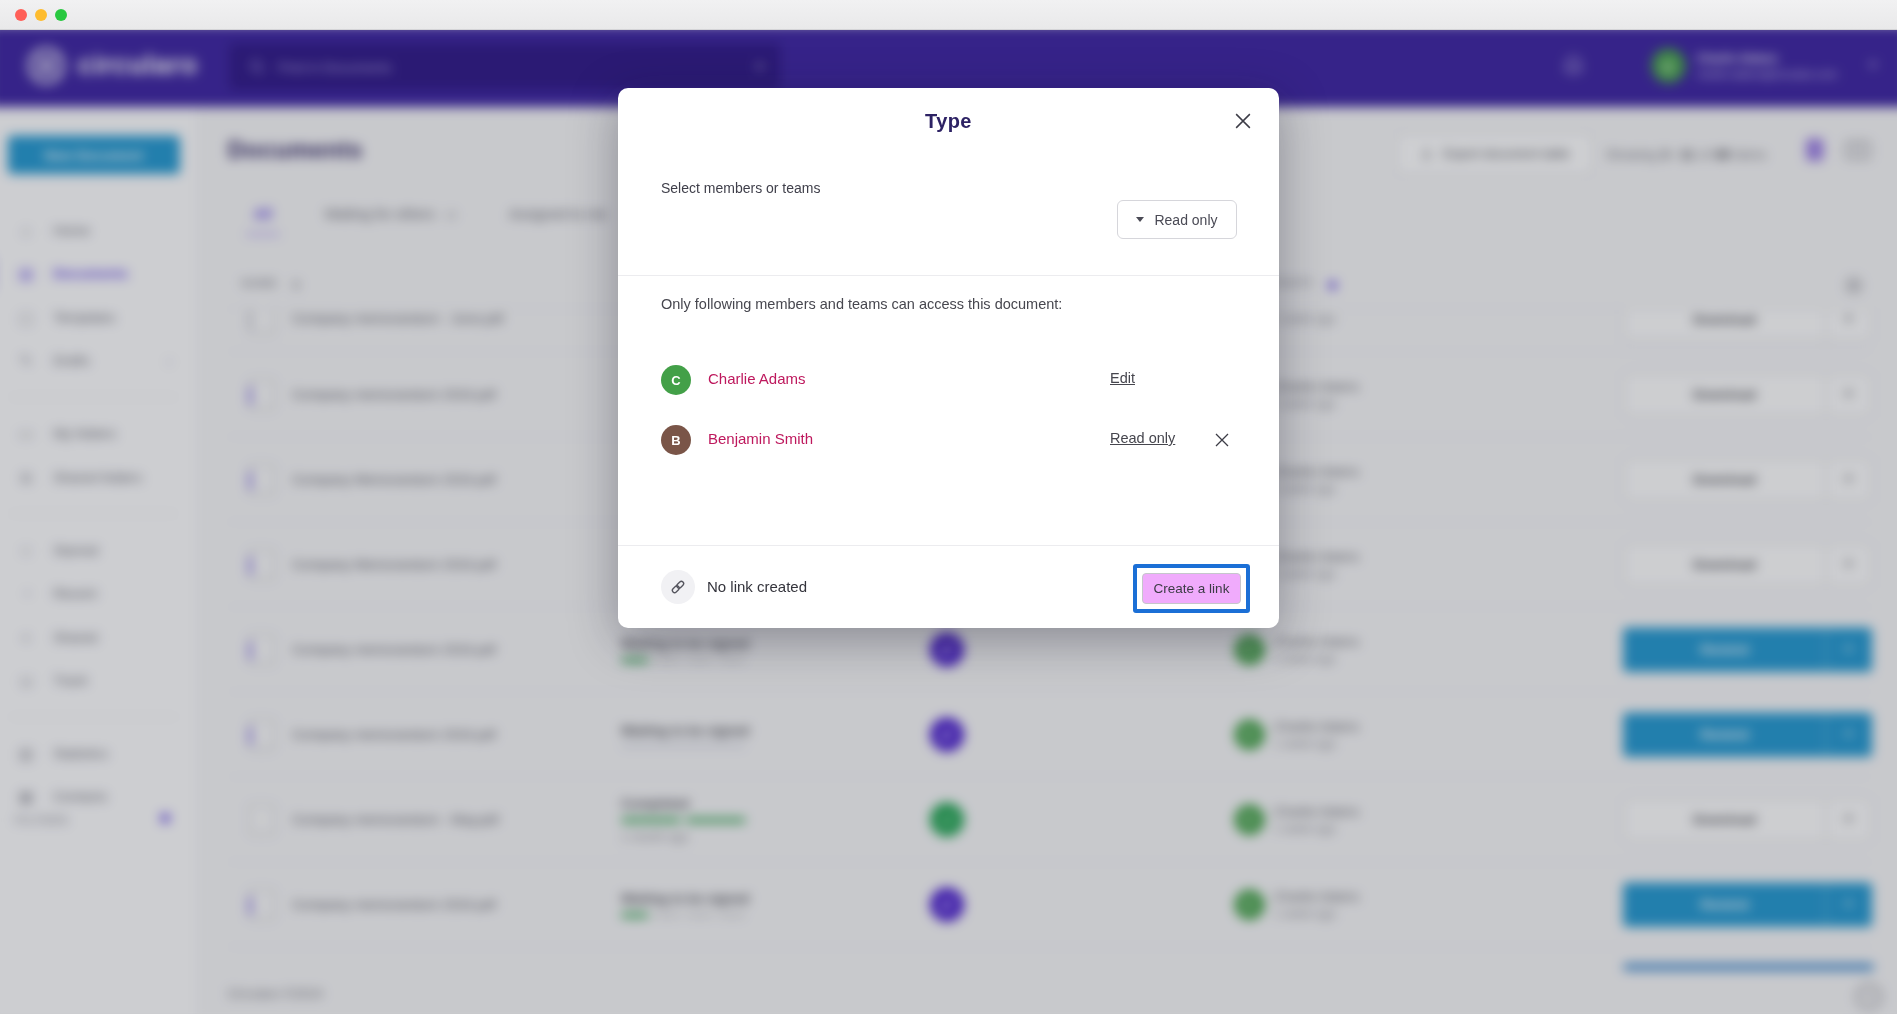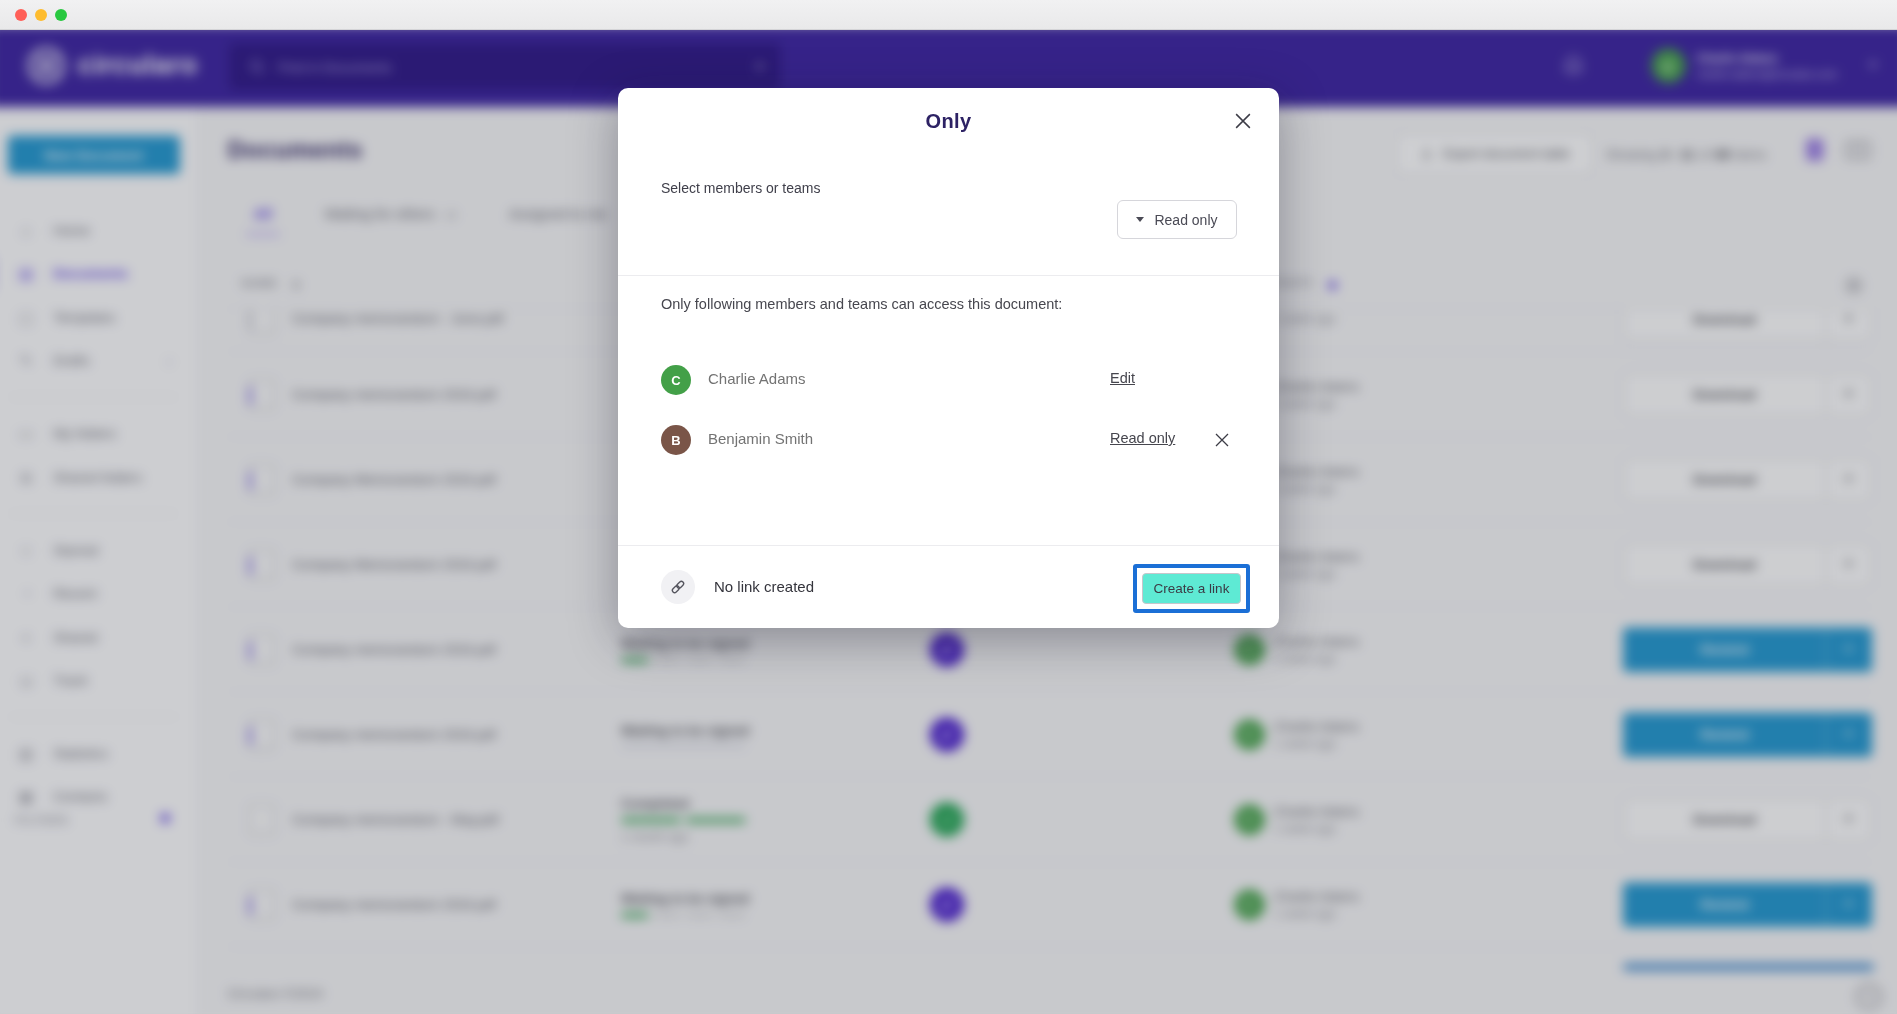--- a/index.html
+++ b/index.html
@@ -127,30 +127,30 @@
   .m-inputicon { width:44px; background:#f1f1f4; border-right:1px solid #e2e2e6; display:flex; align-items:center; justify-content:center; color:#b4b4be; }
   .m-input { flex:1; border:none; outline:none; padding:0 12px; font-size:13.5px; font-family:inherit; color:#3c3c46; }
   .m-input::placeholder { color:#9b9ba6; }
   .m-perm-btn { position:absolute; left:499px; top:112px; width:120px; height:39px; border:1px solid #d6d6db; border-radius:6px;
     background:#fff; display:flex; align-items:center; justify-content:center; gap:10px; font-size:14px; color:#4a4a55; }
   .m-div1 { position:absolute; left:0; right:0; top:187px; height:1px; background:#ececef; }
   .m-access { position:absolute; left:43px; top:208px; font-size:14.5px; color:#47474f; }
   .mrow { position:absolute; left:0; right:0; height:48px; }
   .m-av { position:absolute; left:43px; top:9px; width:30px; height:30px; border-radius:50%; color:#fff; font-size:13px; font-weight:700;
     display:flex; align-items:center; justify-content:center; }
-  .m-name { position:absolute; left:90px; top:14px; font-size:15px; color:#737373; }
+  .m-name { position:absolute; left:90px; top:14px; font-size:15px; color:#be185d; }
   .m-perm { position:absolute; left:492px; top:14px; font-size:14.5px; color:#46464e;text-decoration:underline; }
   .m-x { position:absolute; left:592px; top:12px; width:24px; height:24px; color:#3c3c46; display:flex; align-items:center; justify-content:center; }
   .m-div2 { position:absolute; left:0; right:0; top:457px; height:1px; background:#ececef; }
   .m-linkicon { position:absolute; left:43px; top:482px; width:34px; height:34px; border-radius:50%; background:#f1f1f4;
     color:#55555e; display:flex; align-items:center; justify-content:center; }
-  .m-linkstatus { position:absolute; left:96px; top:490px; font-size:15px; color:#34343c; }
+  .m-linkstatus { position:absolute; left:89px; top:490px; font-size:15px; color:#34343c; }
   .m-highlight { position:absolute; left:515px; top:476px; width:117px; height:49px; border:4px solid #1b6fd6; border-radius:3px;
     display:flex; align-items:center; justify-content:center; }
-  .m-createlink { width:99px; height:31px; background:#5eead4; border:1px solid #c6c6cc; border-radius:4px; font-size:13.5px;
+  .m-createlink { width:99px; height:31px; background:#f0abfc; border:1px solid #c6c6cc; border-radius:4px; font-size:13.5px;
     color:#3b3b45; font-family:inherit; }
 </style>
 </head>
 <body>
 
 <div class="titlebar">
   <span class="tl red"></span>
   <span class="tl yellow"></span>
   <span class="tl green"></span>
 </div>
@@ -473,21 +473,21 @@
     <div class="hscroll"></div>
     <div class="help"></div>
   </main>
 
 </div>
 </div>
 
 <div class="dim"></div>
 
 <div class="modal">
-  <div class="m-title">Only</div>
+  <div class="m-title">Type</div>
   <span class="m-close">
     <svg width="16" height="16" viewBox="0 0 14 14">
         <path d="M1 1l12 12M13 1 1 13" stroke="currentColor" stroke-width="1.3"></path>
       </svg>
   </span>
 
   <div class="m-label">Select members or teams</div>
   <div class="m-perm-btn">
     <span class="tri"></span>
     <span>Read only</span>

